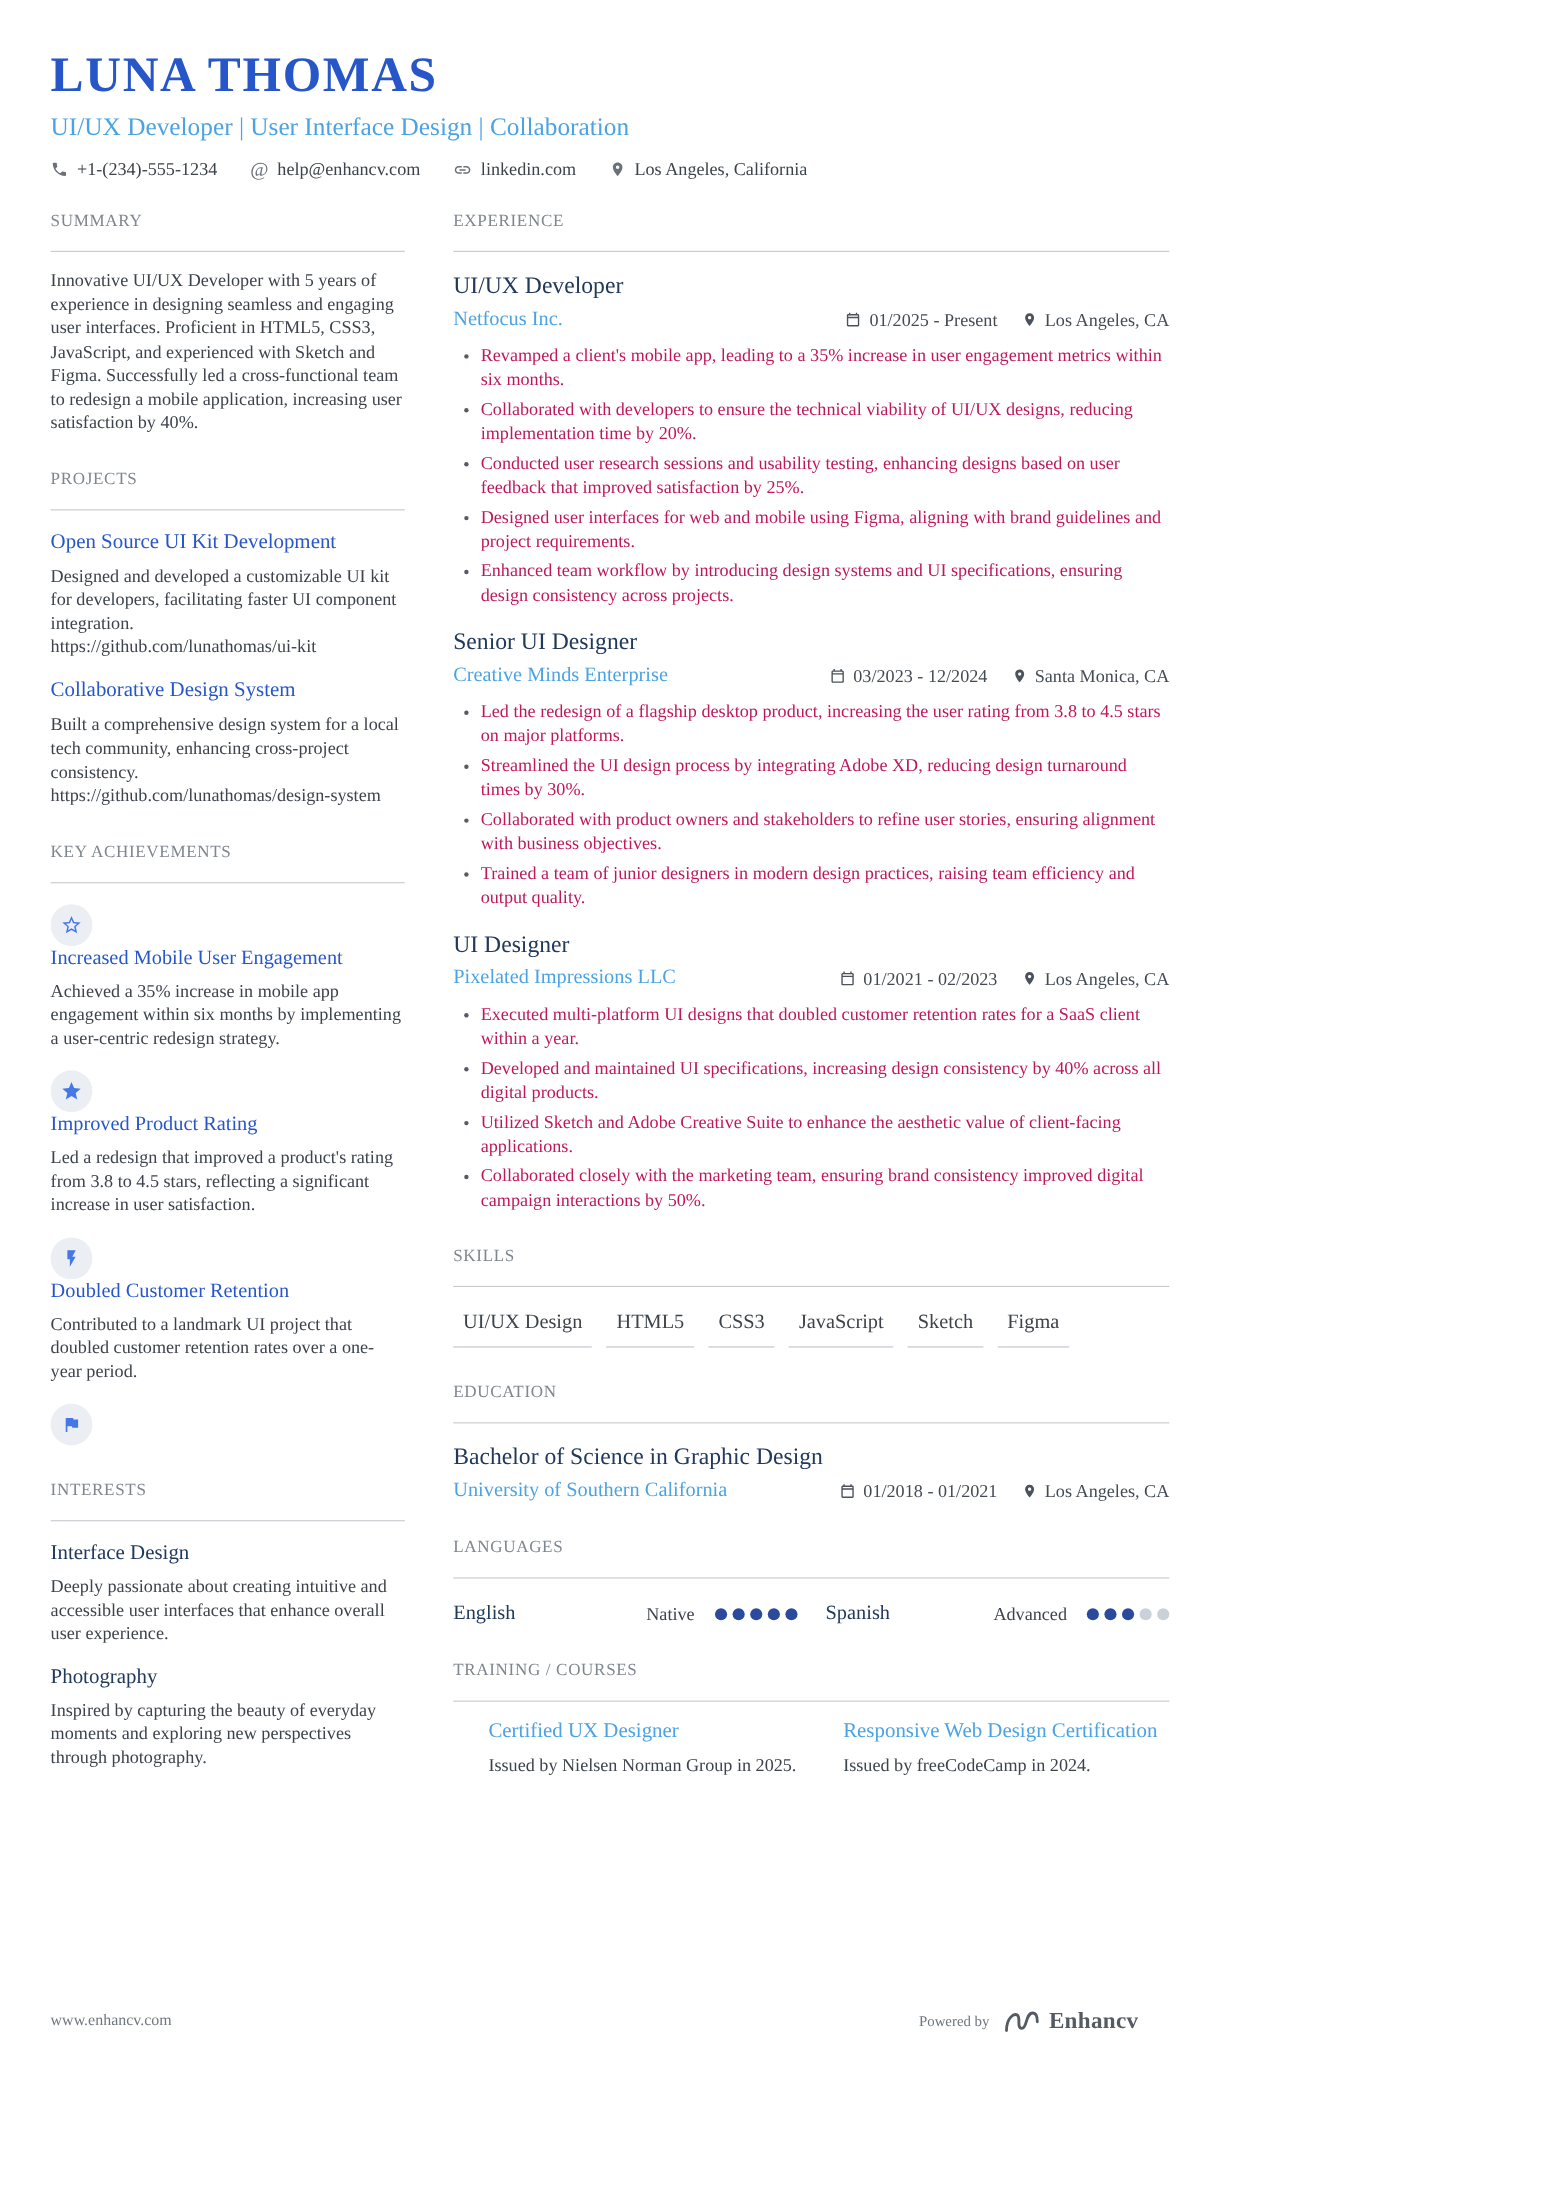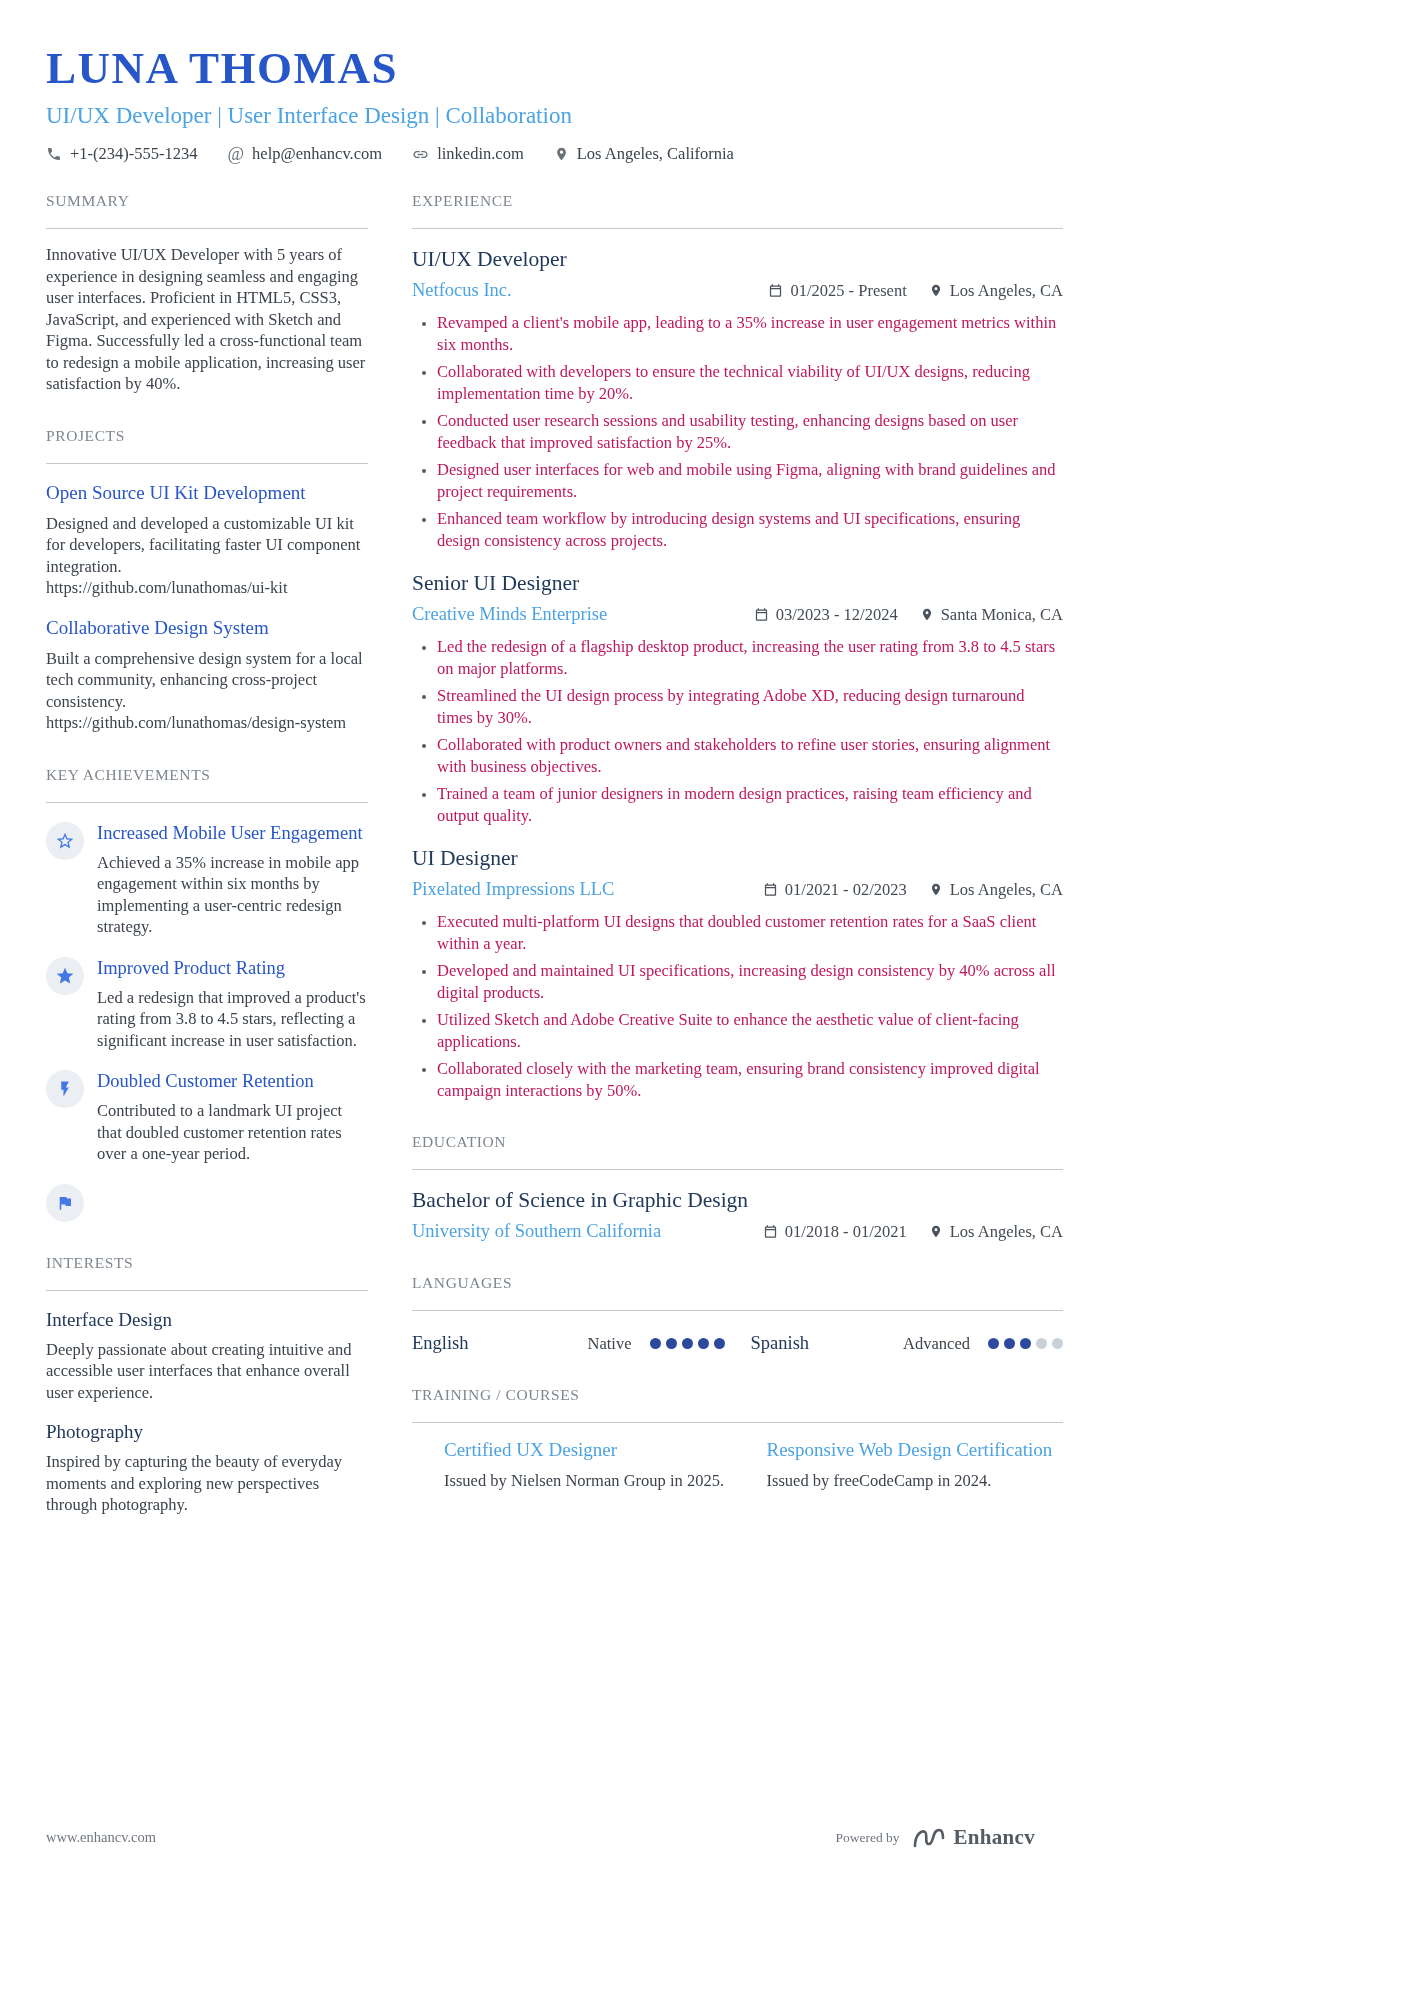--- a/index.html
+++ b/index.html
@@ -23,21 +23,21 @@
   .col-right { flex: 1; min-width: 0; }
   .section { margin-bottom: 32px; }
   .section-label { font-size: 15.5px; color: #7E868F; letter-spacing: .6px; padding-bottom: 18px; border-bottom: 1px solid #C5C9CE; }
   .body-text { font-size: 16.5px; line-height: 21.5px; color: #3C434C; }
   .summary-text { margin-top: 15px; }
   
   .project { margin-top: 18px; }
   .project-title { font-size: 19px; color: #2756C8; margin-bottom: 9px; }
   .project-url { overflow-wrap: anywhere; }
   
-  .ach-item { display: flex; gap: 13px; margin-top: 19px; align-items: flex-start; }
+  .ach-item { display: flex; margin-top: 19px; align-items: flex-start; flex-direction: column; }
   .ach-icon { width: 38px; height: 38px; border-radius: 50%; background: #EBEEF2; flex: none;
               display: flex; align-items: center; justify-content: center; color: #4577E6; }
   .ach-body { min-width: 0; }
   .ach-title { font-size: 18.5px; color: #2756C8; line-height: 23px; margin-bottom: 7px; }
   
   .interest { margin-top: 18px; }
   .interest-title { font-size: 19px; color: #21395B; margin-bottom: 8px; }
   
   .job { margin-top: 18px; margin-bottom: 20px; }
   .job-title { font-size: 21.5px; color: #21395B; }
@@ -293,20 +293,31 @@
           </div>
           <ul class="bullets">
             <li>Executed multi-platform UI designs that doubled customer retention rates for a SaaS client within a year.</li>
             <li>Developed and maintained UI specifications, increasing design consistency by 40% across all digital products.</li>
             <li>Utilized Sketch and Adobe Creative Suite to enhance the aesthetic value of client-facing applications.</li>
             <li>Collaborated closely with the marketing team, ensuring brand consistency improved digital campaign interactions by 50%.</li>
           </ul>
         </div>
       </section>
 
+      <section class="section">
+        <div class="section-label">SKILLS</div>
+        <div class="skills-row">
+          <span class="skill">UI/UX Design</span>
+          <span class="skill">HTML5</span>
+          <span class="skill">CSS3</span>
+          <span class="skill">JavaScript</span>
+          <span class="skill">Sketch</span>
+          <span class="skill">Figma</span>
+        </div>
+      </section>
 
       <section class="section">
         <div class="section-label">EDUCATION</div>
         <div class="edu-degree">Bachelor of Science in Graphic Design</div>
         <div class="entry-meta">
           <div class="company">University of Southern California</div>
           <div class="meta-right">
             <div class="meta-item">
               <span class="micon">
                 <svg width="15" height="15" viewBox="0 0 24 24" fill="currentColor">

